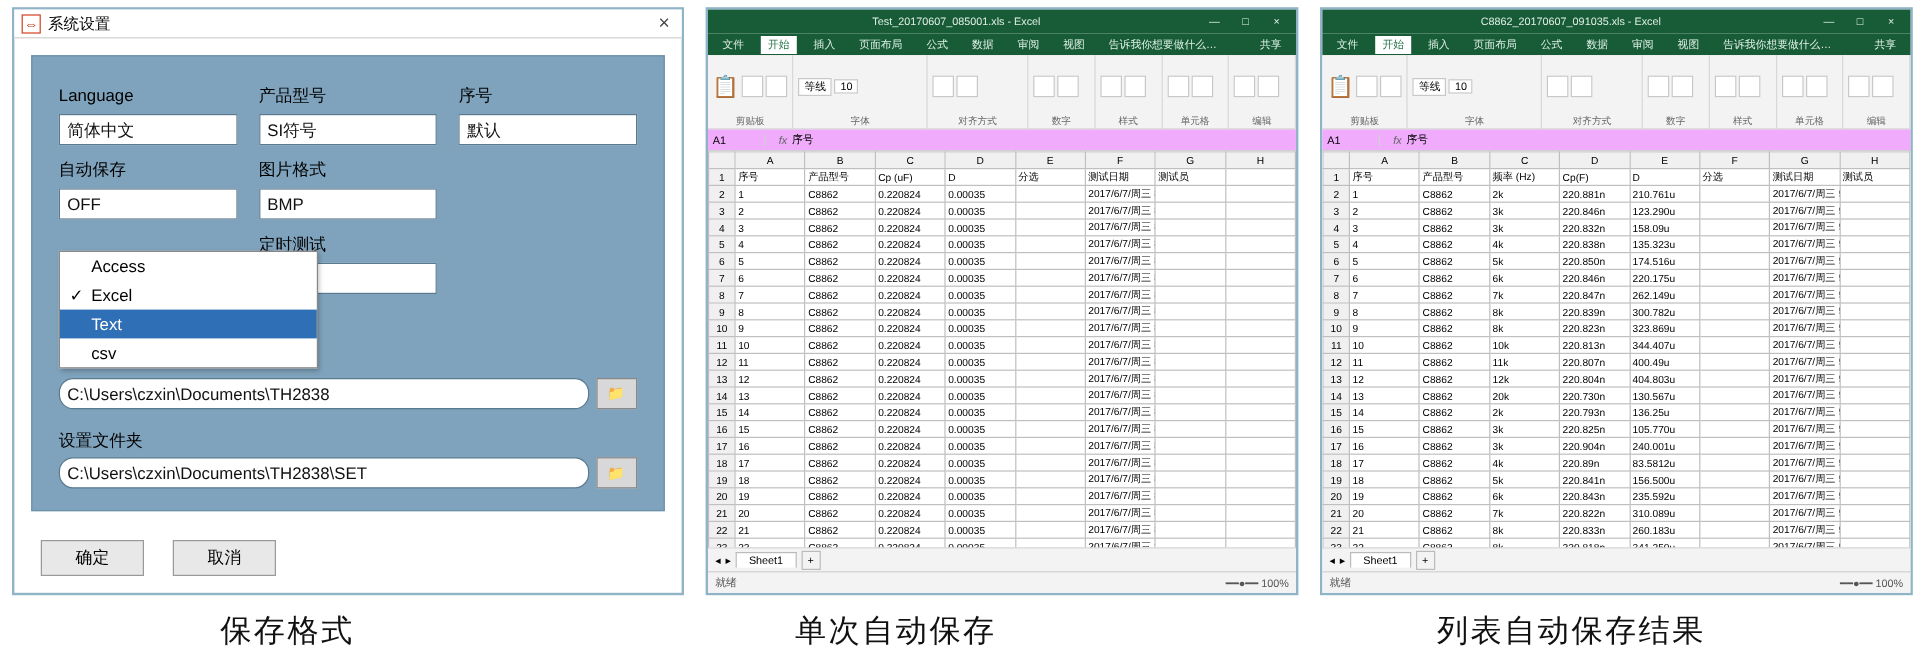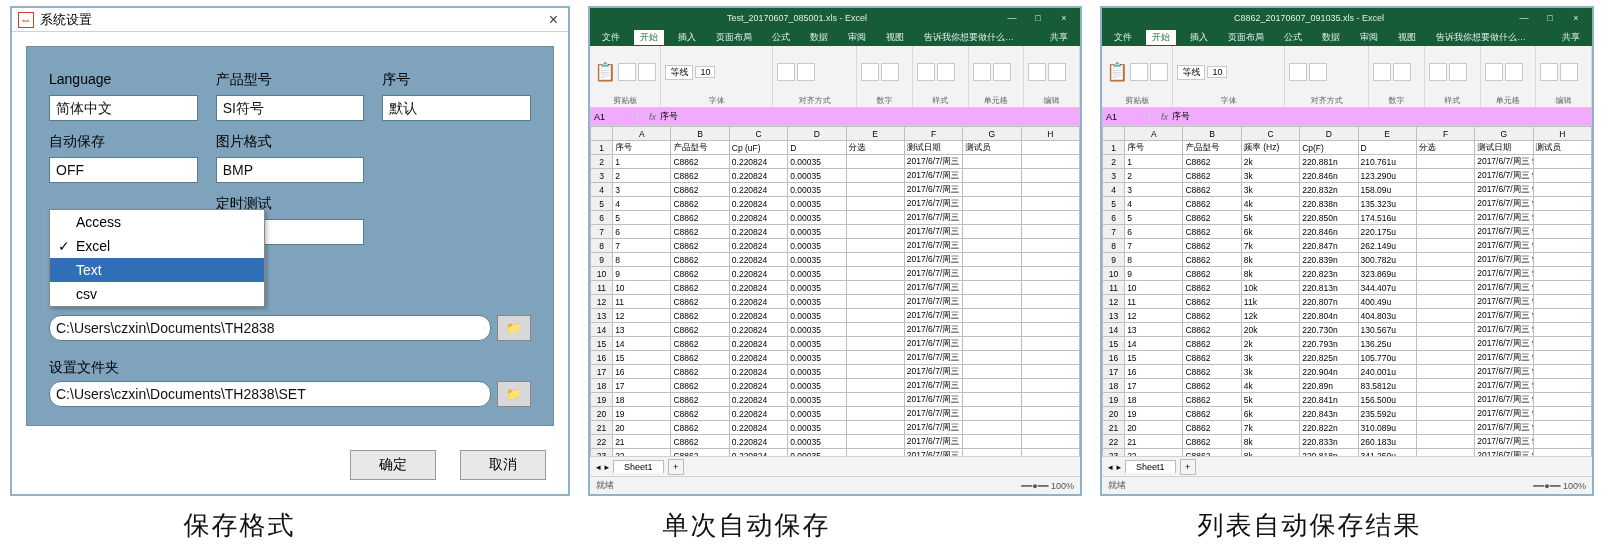--- a/index.html
+++ b/index.html
@@ -17,21 +17,21 @@
   .lbl { font-size: 14px; color: #000000; margin-top: 6px; }
   .fld { background: #fff; border: 1px solid #5a7a90; height: 26px; line-height: 24px; padding: 0 6px; font-size: 14px; color: #111; }
   .path-row { margin-top: 18px; }
   .path-box { display: flex; align-items: center; margin-top: 4px; }
   .path-box .fld { flex: 1; border-radius: 12px; }
   .browse { width: 34px; height: 26px; margin-left: 6px; background: #d8d8d8; border: 1px solid #888; display: flex; align-items: center; justify-content: center; font-size: 12px; cursor: pointer; }
   .dropdown { position: absolute; left: 22px; top: 162px; width: 216px; background: #fff; border: 1px solid #888; box-shadow: 2px 2px 4px rgba(0,0,0,.25); z-index: 5; }
   .dropdown .opt { padding: 4px 10px 4px 26px; font-size: 14px; position: relative; cursor: pointer; }
   .dropdown .opt.sel { background: #2f6fb5; color: #fff; }
   .dropdown .opt .chk { position: absolute; left: 8px; }
-  .dlg-buttons { display: flex; justify-content: flex-end; gap: 24px; padding: 10px 22px 14px; }
+  .dlg-buttons { display: flex; justify-content: flex-start; gap: 24px; padding: 10px 22px 14px; }
   .btn { min-width: 86px; height: 30px; background: #e8e8e8; border: 1px solid #999; font-size: 14px; cursor: pointer; }
 
   
   .xls { width: 494px; height: 490px; display: flex; flex-direction: column; font-size: 9px; }
   .xls-titlebar { height: 20px; background: #185c37; color: #dfeee6; display: flex; align-items: center; padding: 0 4px; }
   .xls-titlebar .title { margin: 0 auto; font-size: 9px; }
   .xls-titlebar .winbtns { display: flex; gap: 2px; }
   .xls-titlebar .wb { width: 24px; text-align: center; }
   .xls-menu { height: 18px; background: #185c37; color: #dff0e6; display: flex; align-items: center; gap: 8px; padding: 0 6px; font-size: 9px; }
   .xls-menu .mtab { padding: 1px 6px; }

